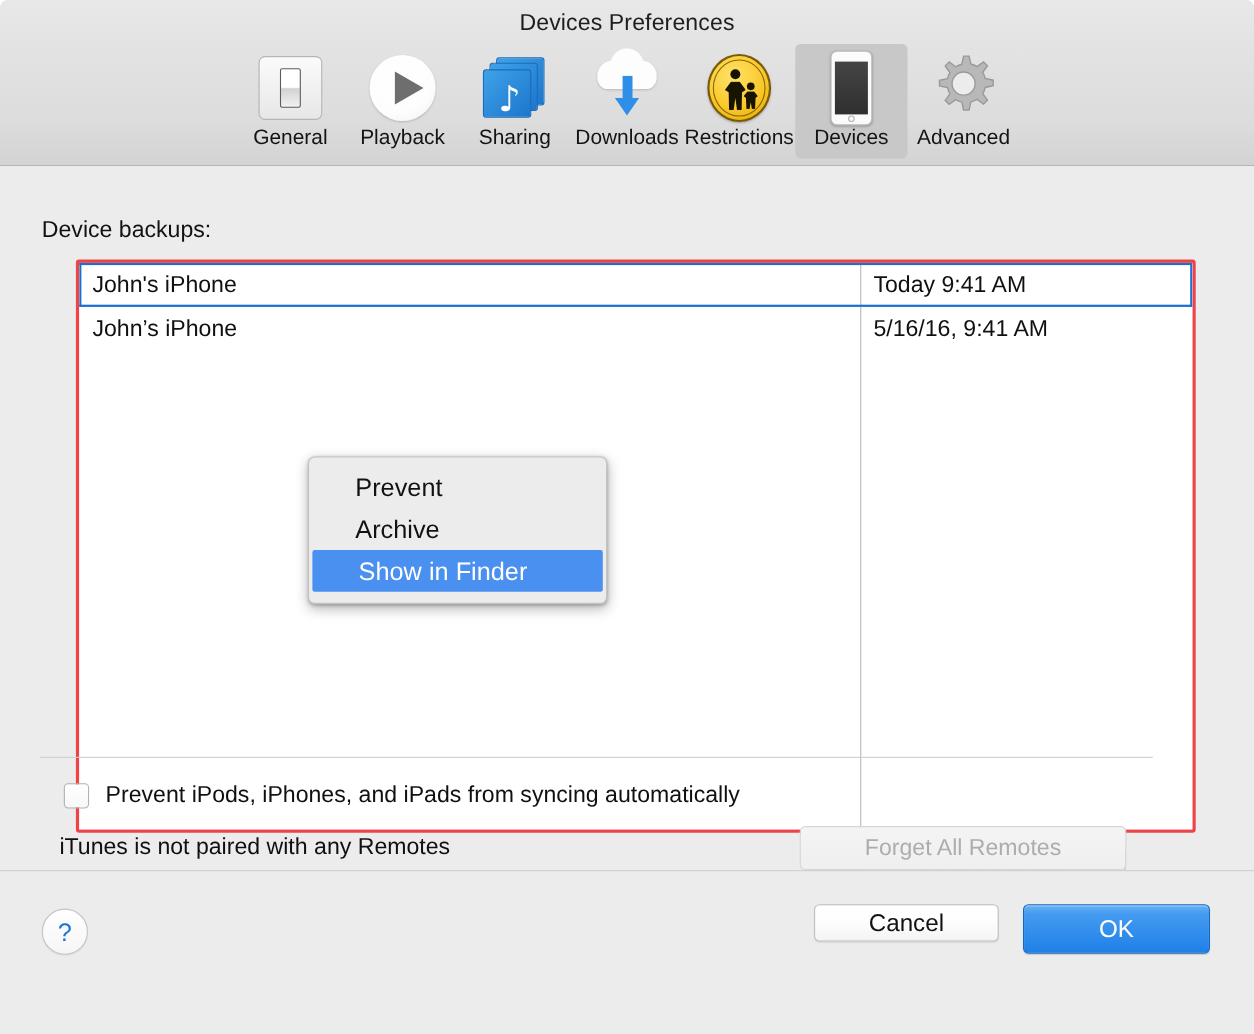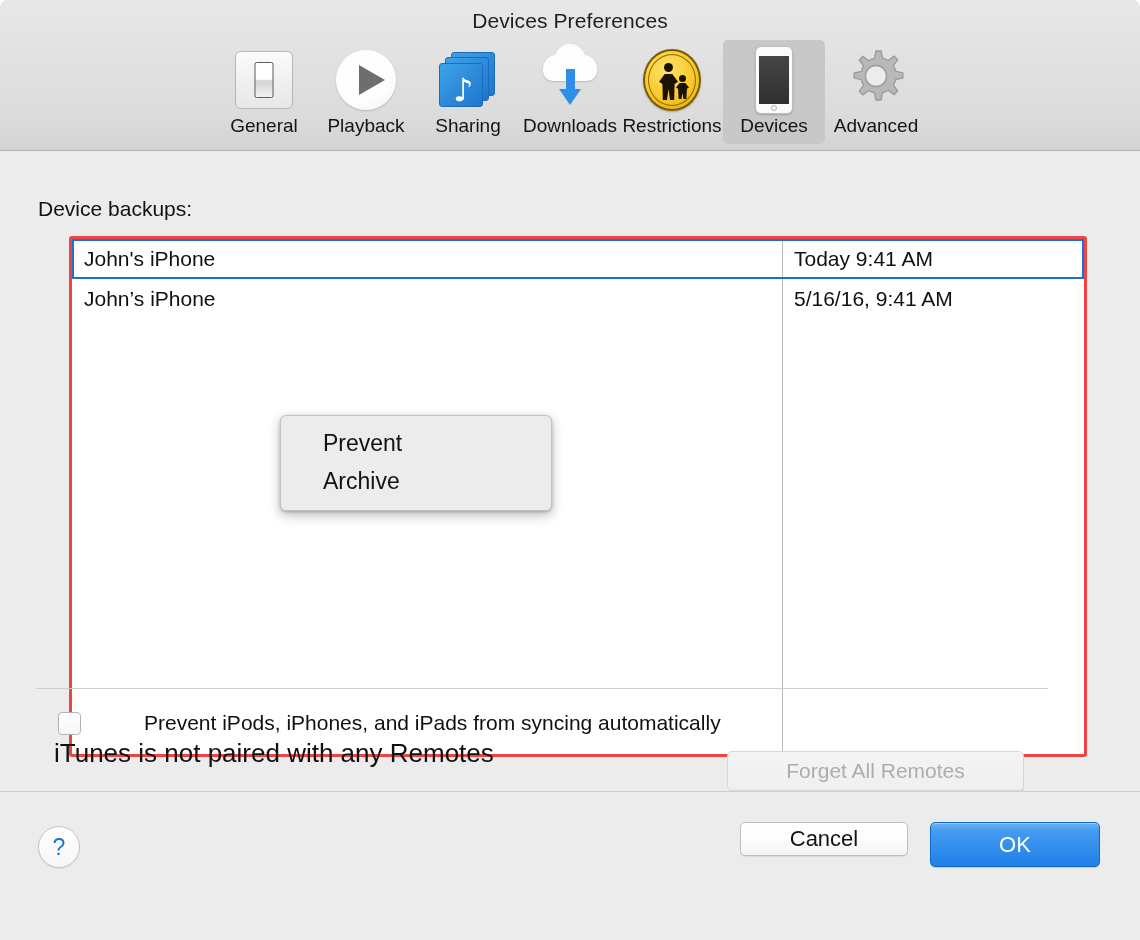--- a/index.html
+++ b/index.html
@@ -421,40 +421,39 @@
     width: 1012px;
     height: 1px;
     background: #cfcfcf;
   }
 
   .checkbox-row {
     position: absolute;
     left: 58px; top: 560px;
     display: flex;
     align-items: center;
-    gap: 48px;
   }
   .checkbox {
     width: 23px; height: 23px;
     background: linear-gradient(to bottom, #ffffff, #f7f7f7);
     border: 1px solid #b2b2b2;
     border-radius: 4px;
     box-sizing: border-box;
   }
   .checkbox-label {
     margin-left: 15px;
     font-size: 21px;
     color: #101010;
     white-space: nowrap;
   }
 
   .remotes-text {
     position: absolute;
-    left: 54px; top: 587px;
-    font-size: 26px;
+    left: 54px; top: 607px;
+    font-size: 21px;
     color: #101010;
     white-space: nowrap;
   }
   .btn-forget {
     left: 727px; top: 600px;
     width: 297px; height: 40px;
     color: #adadad;
     background: linear-gradient(to bottom, #f4f4f4, #efefef);
     border-color: #d6d6d6;
     box-shadow: none;
@@ -603,20 +602,21 @@
         <div class="row row-2">
           <div class="cell-name">John’s iPhone</div>
           <div class="cell-date">5/16/16, 9:41 AM</div>
         </div>
       </div>
     </div>
 
     <div class="ctx-menu">
       <div class="ctx-item">Prevent</div>
       <div class="ctx-item">Archive</div>
+      <div class="ctx-item highlight">Show in Finder</div>
     </div>
 
     <div class="btn btn-delete-backup">Delete Backup</div>
 
     <div class="hr-divider"></div>
 
     <div class="checkbox-row">
       <div class="checkbox"></div>
       <div class="checkbox-label">Prevent iPods, iPhones, and iPads from syncing automatically</div>
     </div>

